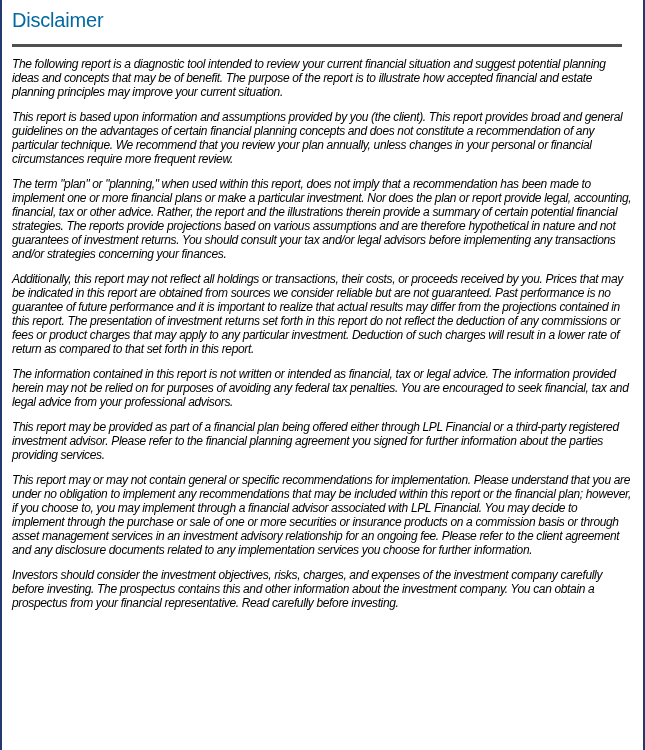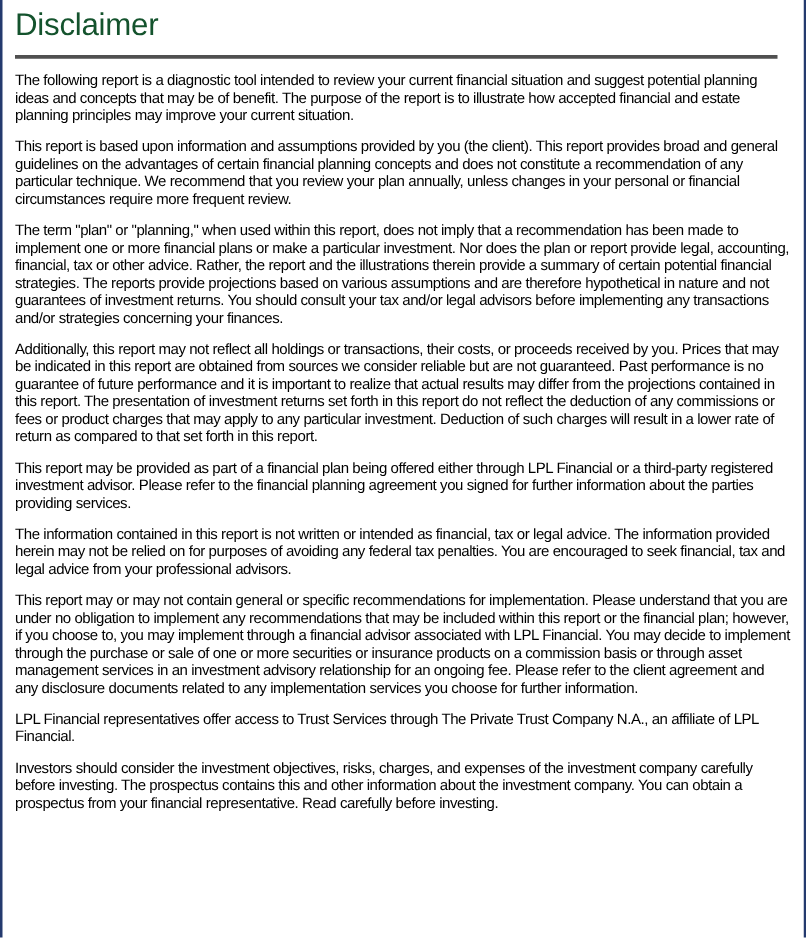--- a/index.html
+++ b/index.html
@@ -24,23 +24,23 @@
     background: #ffffff;
     box-sizing: content-box;
   }
   .title {
     position: absolute;
     left: 10px;
     top: 5px;
     margin: 0;
     font-family: "Liberation Sans", sans-serif;
     font-weight: normal;
-    font-size: 25px;
+    font-size: 20px;
     line-height: 30px;
-    color: #14532d;
+    color: #0369a1;
     letter-spacing: -0.2px;
   }
   .rule {
     position: absolute;
     left: 10px;
     top: 44px;
     width: 610px;
     height: 3px;
     background: #505050;
   }
@@ -51,34 +51,34 @@
     width: 620px;
     font-family: "Liberation Sans", sans-serif;
     font-size: 12px;
     line-height: 14px;
     color: #000000;
     letter-spacing: -0.35px;
     word-spacing: 0px;
   }
   .content p {
     margin: 0 0 11px 0;
+    font-style: italic;
   }
   .content p.italic {
   }
 </style>
 </head>
 <body>
 
 <div class="page">
   <h1 class="title">Disclaimer</h1>
   <div class="rule"></div>
   <div class="content">
     <p>The following report is a diagnostic tool intended to review your current financial situation and suggest potential planning ideas and concepts that may be of benefit. The purpose of the report is to illustrate how accepted financial and estate planning principles may improve your current situation.</p>
     <p>This report is based upon information and assumptions provided by you (the client). This report provides broad and general guidelines on the advantages of certain financial planning concepts and does not constitute a recommendation of any particular technique. We recommend that you review your plan annually, unless changes in your personal or financial circumstances require more frequent review.</p>
     <p>The term "plan" or "planning," when used within this report, does not imply that a recommendation has been made to implement one or more financial plans or make a particular investment. Nor does the plan or report provide legal, accounting, financial, tax or other advice. Rather, the report and the illustrations therein provide a summary of certain potential financial strategies. The reports provide projections based on various assumptions and are therefore hypothetical in nature and not guarantees of investment returns. You should consult your tax and/or legal advisors before implementing any transactions and/or strategies concerning your finances.</p>
     <p>Additionally, this report may not reflect all holdings or transactions, their costs, or proceeds received by you. Prices that may be indicated in this report are obtained from sources we consider reliable but are not guaranteed. Past performance is no guarantee of future performance and it is important to realize that actual results may differ from the projections contained in this report. The presentation of investment returns set forth in this report do not reflect the deduction of any commissions or fees or product charges that may apply to any particular investment. Deduction of such charges will result in a lower rate of return as compared to that set forth in this report.</p>
+    <p>The information contained in this report is not written or intended as financial, tax or legal advice. The information provided herein may not be relied on for purposes of avoiding any federal tax penalties. You are encouraged to seek financial, tax and legal advice from your professional advisors.</p>
     <p>This report may be provided as part of a financial plan being offered either through LPL Financial or a third-party registered investment advisor. Please refer to the financial planning agreement you signed for further information about the parties providing services.</p>
-    <p>The information contained in this report is not written or intended as financial, tax or legal advice. The information provided herein may not be relied on for purposes of avoiding any federal tax penalties. You are encouraged to seek financial, tax and legal advice from your professional advisors.</p>
     <p>This report may or may not contain general or specific recommendations for implementation. Please understand that you are under no obligation to implement any recommendations that may be included within this report or the financial plan; however, if you choose to, you may implement through a financial advisor associated with LPL Financial. You may decide to implement through the purchase or sale of one or more securities or insurance products on a commission basis or through asset management services in an investment advisory relationship for an ongoing fee. Please refer to the client agreement and any disclosure documents related to any implementation services you choose for further information.</p>
-    <p>LPL Financial representatives offer access to Trust Services through The Private Trust Company N.A., an affiliate of LPL Financial.</p>
     <p class="italic">Investors should consider the investment objectives, risks, charges, and expenses of the investment company carefully before investing. The prospectus contains this and other information about the investment company. You can obtain a prospectus from your financial representative. Read carefully before investing.</p>
   </div>
 </div>
 
 </body></html>

